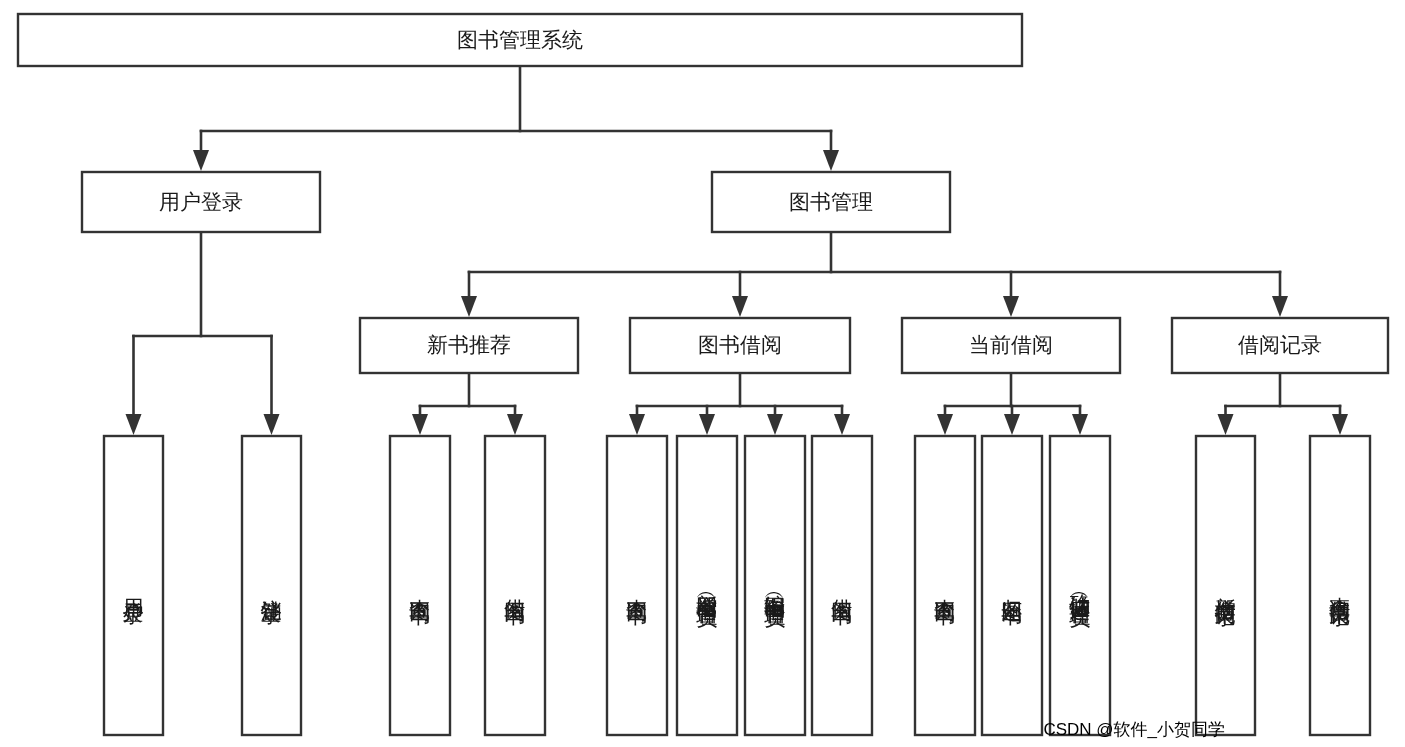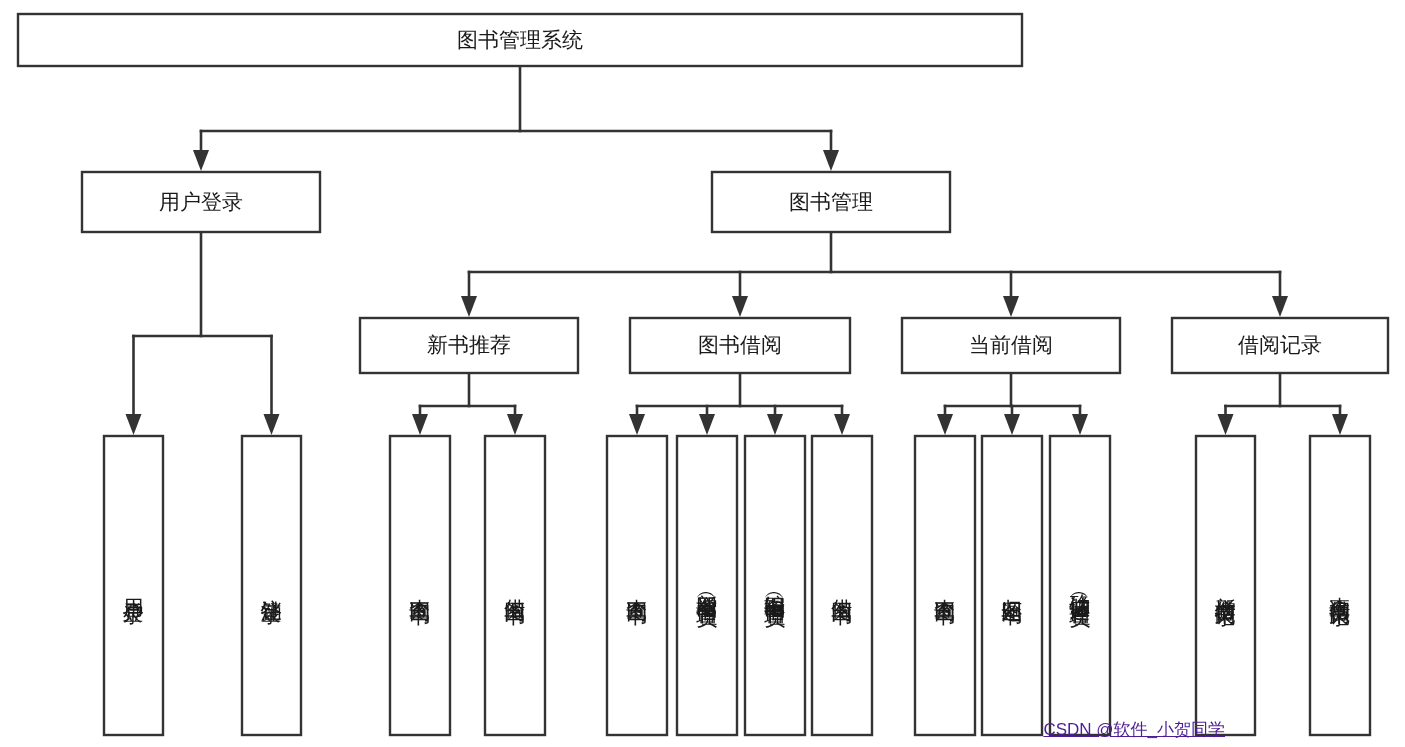--- a/index.html
+++ b/index.html
@@ -61,24 +61,23 @@
     text-align: center;
     white-space: nowrap;
     user-select: none;
   }
   .watermark {
     position: absolute;
     right: 14px;
     bottom: 6px;
     font-family: "Liberation Sans", "DejaVu Sans", sans-serif;
     font-size: 17px;
-    color: #4c1d95;
+    color: #000000;
     white-space: nowrap;
     user-select: none;
-    text-decoration: underline;
   }
 </style>
 </head>
 <body>
 
 <div id="diagram-root">
   <svg class="diagram-canvas" id="diagram-canvas" viewBox="0 0 1405 747" xmlns="http://www.w3.org/2000/svg">
     <g id="edges-layer">
         <path class="connector-line" d="M 520 66 L 520 131"></path>
         <path class="connector-line" d="M 201 131 L 831 131"></path>

